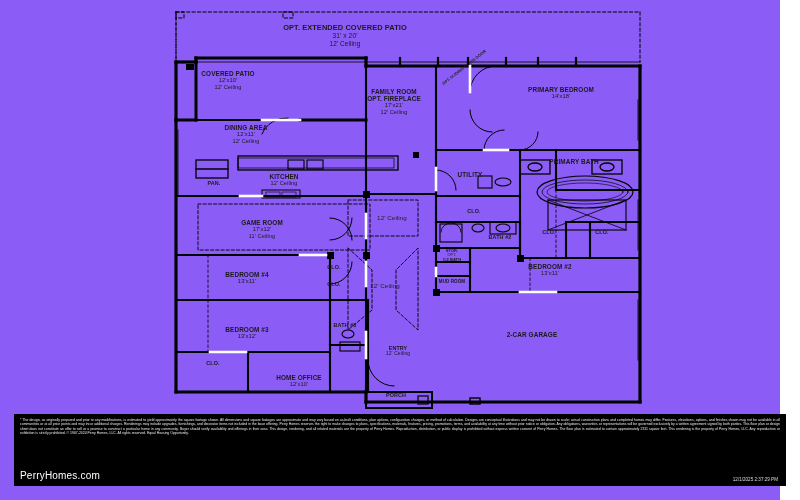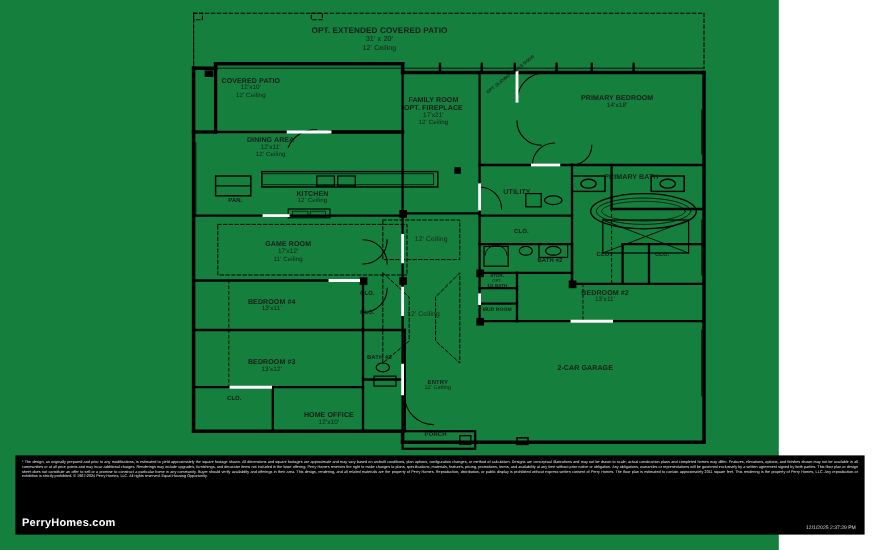--- a/index.html
+++ b/index.html
@@ -1,17 +1,17 @@
 <!DOCTYPE html>
 <html><head>
 <meta charset="utf-8">
 <style>
   html,body{margin:0;padding:0;background:#ffffff;}
   body{width:800px;height:500px;overflow:hidden;font-family:"Liberation Sans",sans-serif;}
-  #stage{position:relative;width:708px;height:500px;background:#15803d;}
+  #stage{position:relative;width:780px;height:500px;background:#8b5cf6;}
 
   
   #plan{position:absolute;left:0;top:0;width:800px;height:410px;}
   .lbl{position:absolute;text-align:center;color:#1a1a1a;
        font-family:"Liberation Sans",sans-serif;line-height:1.12;
        white-space:nowrap;transform:translateX(-50%);letter-spacing:.1px;}
   .lbl .nm{display:block;font-weight:700;}
   .lbl .dim{display:block;}
   .lbl .ceil{display:block;}
   .t8 .nm{font-size:7.4px}.t8 .dim{font-size:6.6px}.t8 .ceil{font-size:6.4px}
@@ -23,21 +23,21 @@
 
   .diag{position:absolute;font-size:4.0px;color:#222;white-space:nowrap;
         transform:rotate(-38deg);transform-origin:left top;font-weight:700;}
 
   
   #footer{position:absolute;left:14px;top:414px;width:772px;height:72px;
           background:#000;color:#fff;box-sizing:border-box;padding:4px 6px 2px 6px;}
   #disclaimer{font-size:3.45px;line-height:1.30;text-align:justify;color:#e9e9e9;
               font-family:"Liberation Sans",sans-serif;}
   #brandrow{position:absolute;left:6px;bottom:3px;}
-  #brand{font-size:10px;font-weight:700;color:#fff;letter-spacing:.2px;
+  #brand{font-size:10px;font-weight:400;color:#fff;letter-spacing:.2px;
          font-family:"Liberation Sans",sans-serif;text-align:center;}
   #stamp{position:absolute;right:8px;bottom:4px;font-size:4.6px;color:#ddd;}
 </style>
 </head>
 <body>
 
 <div id="stage">
 
   <svg id="plan" viewBox="0 0 800 410">
     <g fill="none" stroke="#000" stroke-linecap="square">

